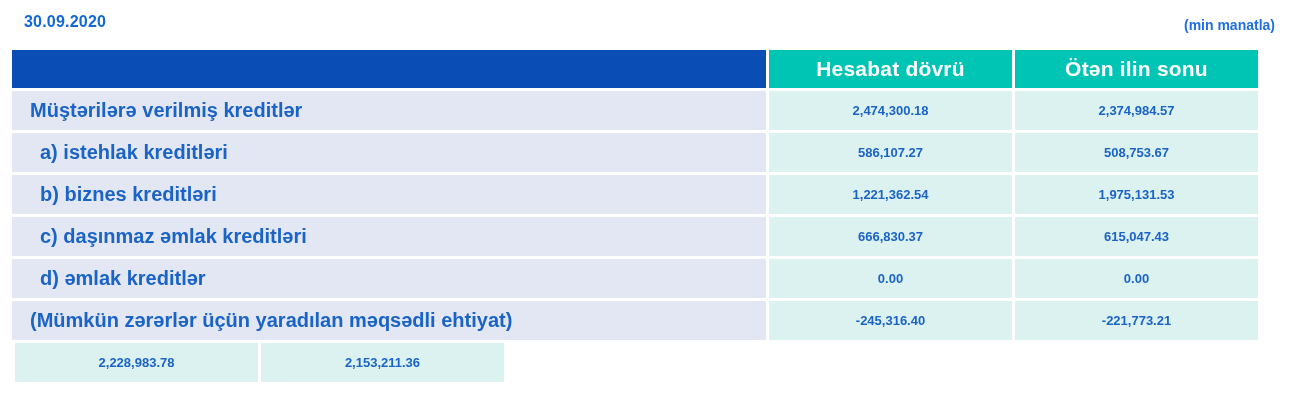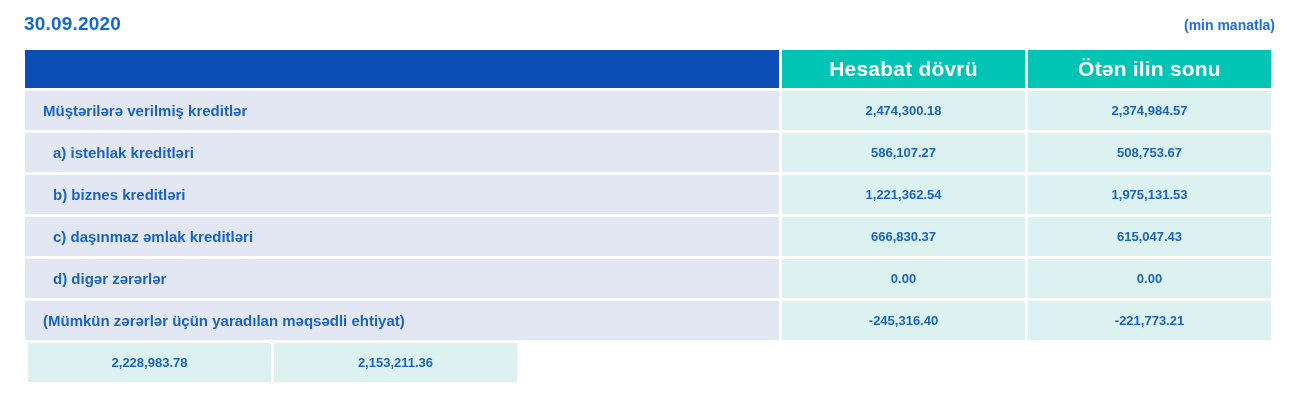--- a/index.html
+++ b/index.html
@@ -27,40 +27,40 @@
     position: absolute;
     left: 0;
     top: 0;
     width: 1293px;
     height: 48px;
   }
   .report-date {
     position: absolute;
     left: 24px;
     top: 13px;
-    font-size: 19px;
+    font-size: 16px;
     font-weight: 700;
     color: #1168d8;
     letter-spacing: 0.2px;
     white-space: nowrap;
   }
   .unit-note {
     position: absolute;
     right: 18px;
     top: 17px;
     font-size: 14px;
     font-weight: 700;
     color: #1f6fe0;
     white-space: nowrap;
   }
 
   
   .table {
     position: absolute;
-    left: 25px;
+    left: 12px;
     top: 50px;
     width: 1250px;
   }
 
   .row {
     display: flex;
     width: 100%;
     margin-bottom: 3px;
   }
 
@@ -95,21 +95,21 @@
     letter-spacing: 0.2px;
     white-space: nowrap;
   }
 
   
   .row-body .cell-label {
     background: #e3e7f3;
     height: 39px;
     padding-left: 18px;
     color: #1a63c7;
-    font-size: 15px;
+    font-size: 20px;
     font-weight: 700;
     white-space: nowrap;
   }
   .row-body.sub .cell-label {
     padding-left: 28px;
   }
   .row-body .cell-value {
     background: #dcf2f1;
     height: 39px;
     color: #1a63c7;
@@ -154,21 +154,21 @@
       <div class="cell-value">1,975,131.53</div>
     </div>
 
     <div class="row row-body sub">
       <div class="cell-label">c) daşınmaz əmlak kreditləri</div>
       <div class="cell-value">666,830.37</div>
       <div class="cell-value">615,047.43</div>
     </div>
 
     <div class="row row-body sub">
-      <div class="cell-label">d) digər zərərlər</div>
+      <div class="cell-label">d) əmlak kreditlər</div>
       <div class="cell-value">0.00</div>
       <div class="cell-value">0.00</div>
     </div>
 
     <div class="row row-body">
       <div class="cell-label">(Mümkün zərərlər üçün yaradılan məqsədli ehtiyat)</div>
       <div class="cell-value">-245,316.40</div>
       <div class="cell-value">-221,773.21</div>
     </div>
 

